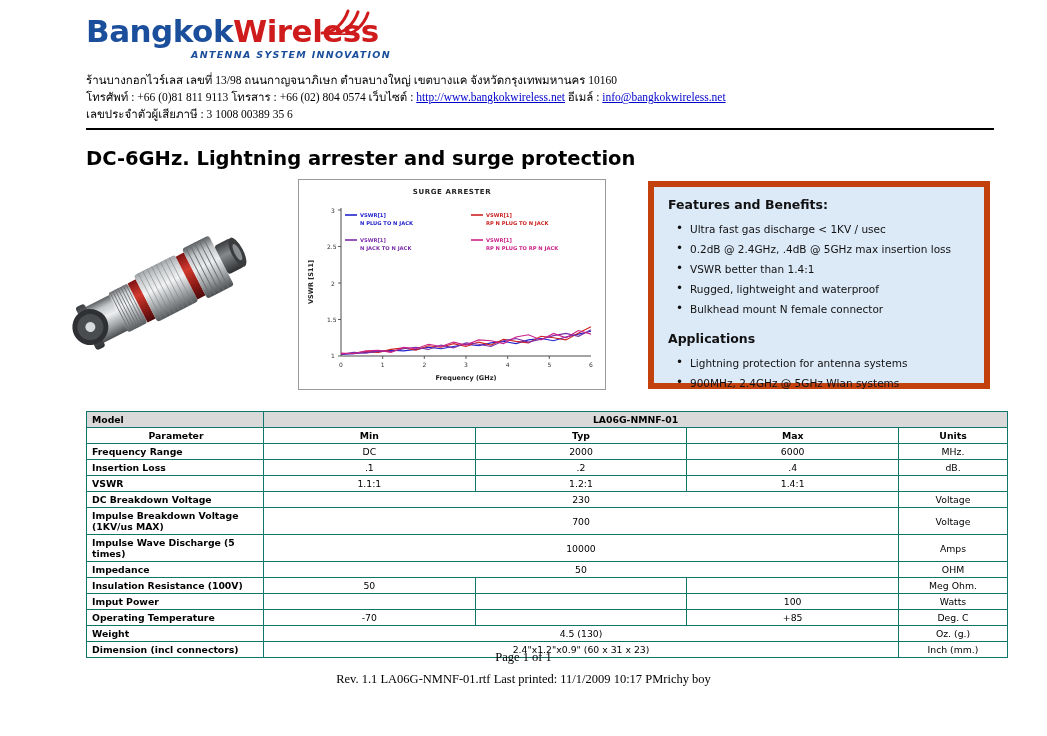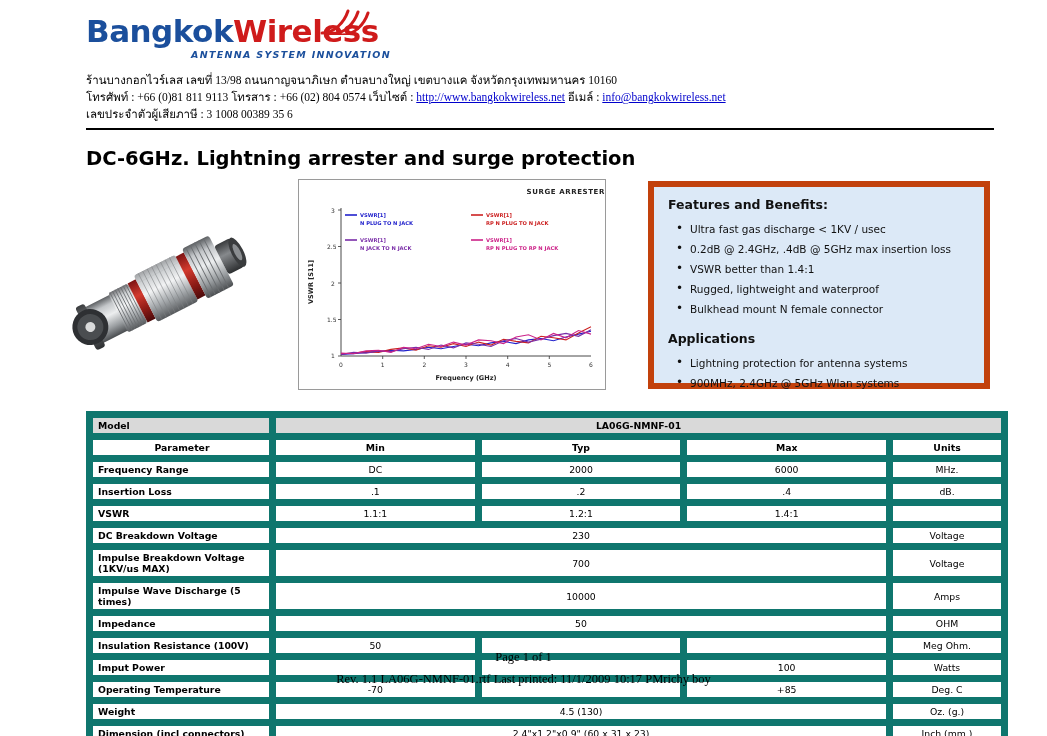--- a/index.html
+++ b/index.html
@@ -106,21 +106,21 @@
     position: absolute;
     left: 298px;
     top: 179px;
     width: 308px;
     height: 211px;
     border: 1px solid #9a9a9a;
     background: #ffffff;
     box-sizing: border-box;
   }
   .chart-title {
-    text-align: right;
+    text-align: center;
     font-family: "DejaVu Sans", sans-serif;
     font-size: 7px;
     font-weight: bold;
     letter-spacing: 0.6px;
     margin-top: 8px;
     color: #222;
   }
   .chart-svg-wrap { position: absolute; left: 0; top: 18px; }
   .legend-item-text {
     font-family: "DejaVu Sans", sans-serif;
@@ -172,21 +172,21 @@
   .spec-table {
     position: absolute;
     left: 86px;
     top: 411px;
     width: 922px;
     border-collapse: collapse;
     font-family: "DejaVu Sans", sans-serif;
     font-size: 9.3px;
   }
   .spec-table td {
-    border: 7px solid #0f766e;
+    border: 1px solid #0f766e;
     padding: 1px 3px;
     height: 13px;
     text-align: center;
     vertical-align: middle;
     line-height: 11px;
   }
   .spec-table td.param {
     text-align: left;
     font-weight: bold;
     padding-left: 5px;

